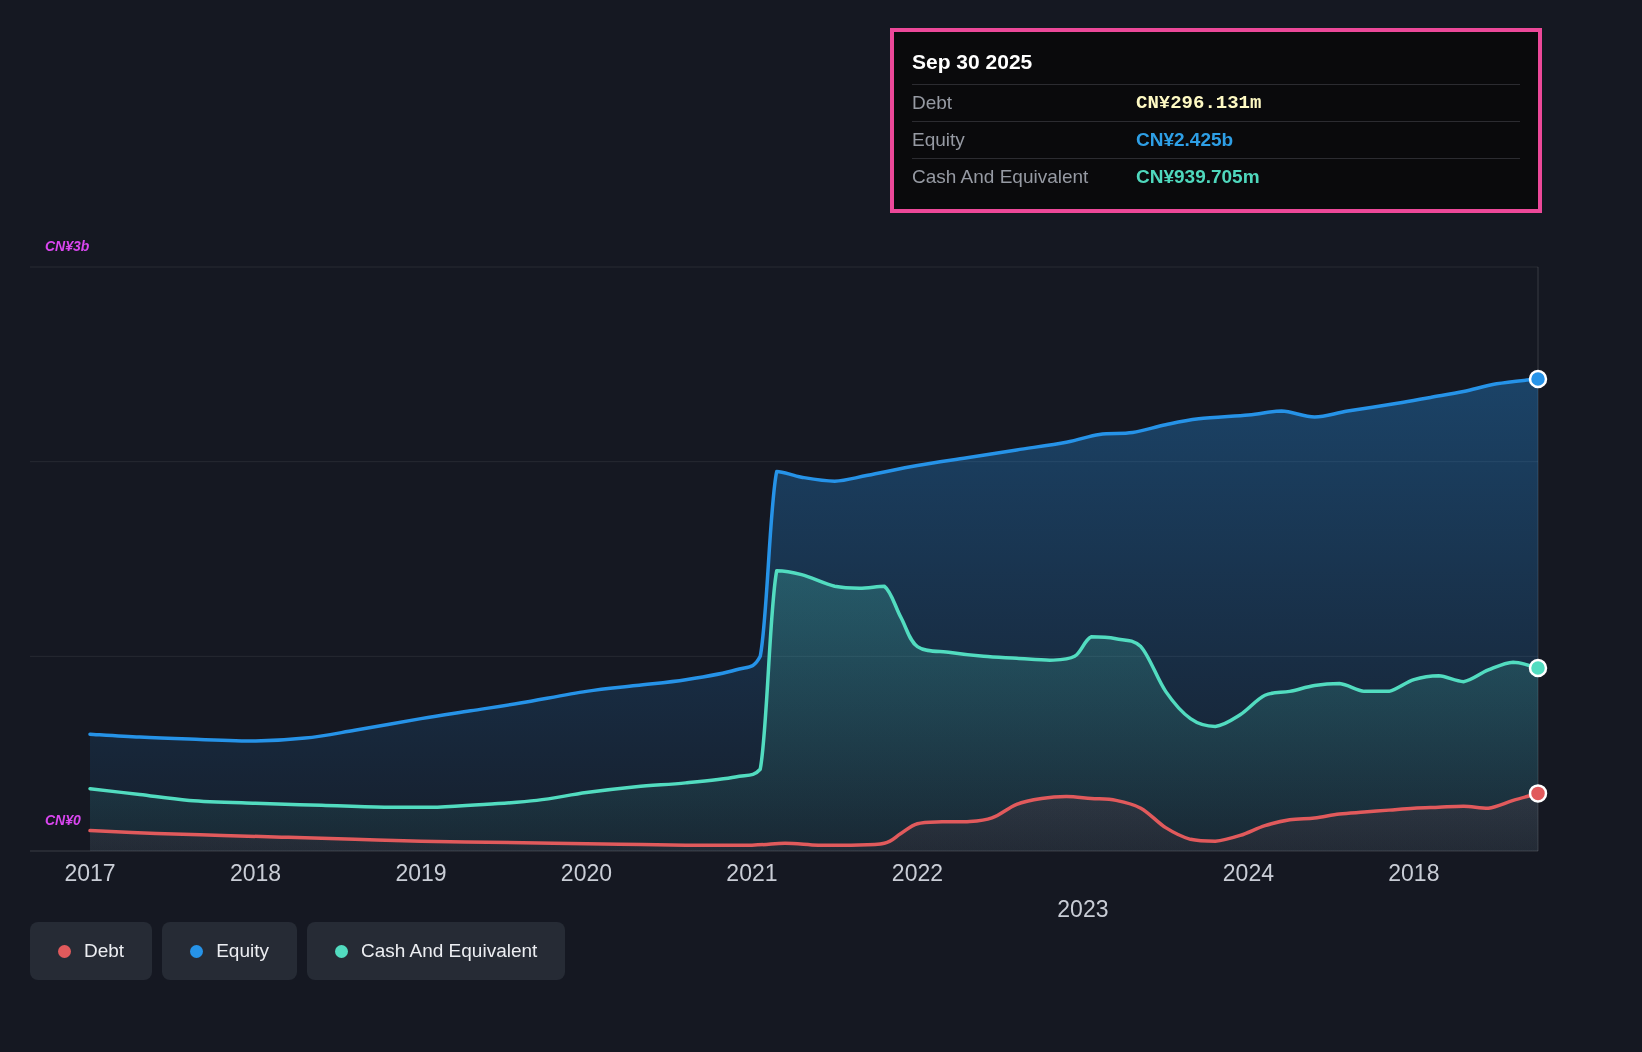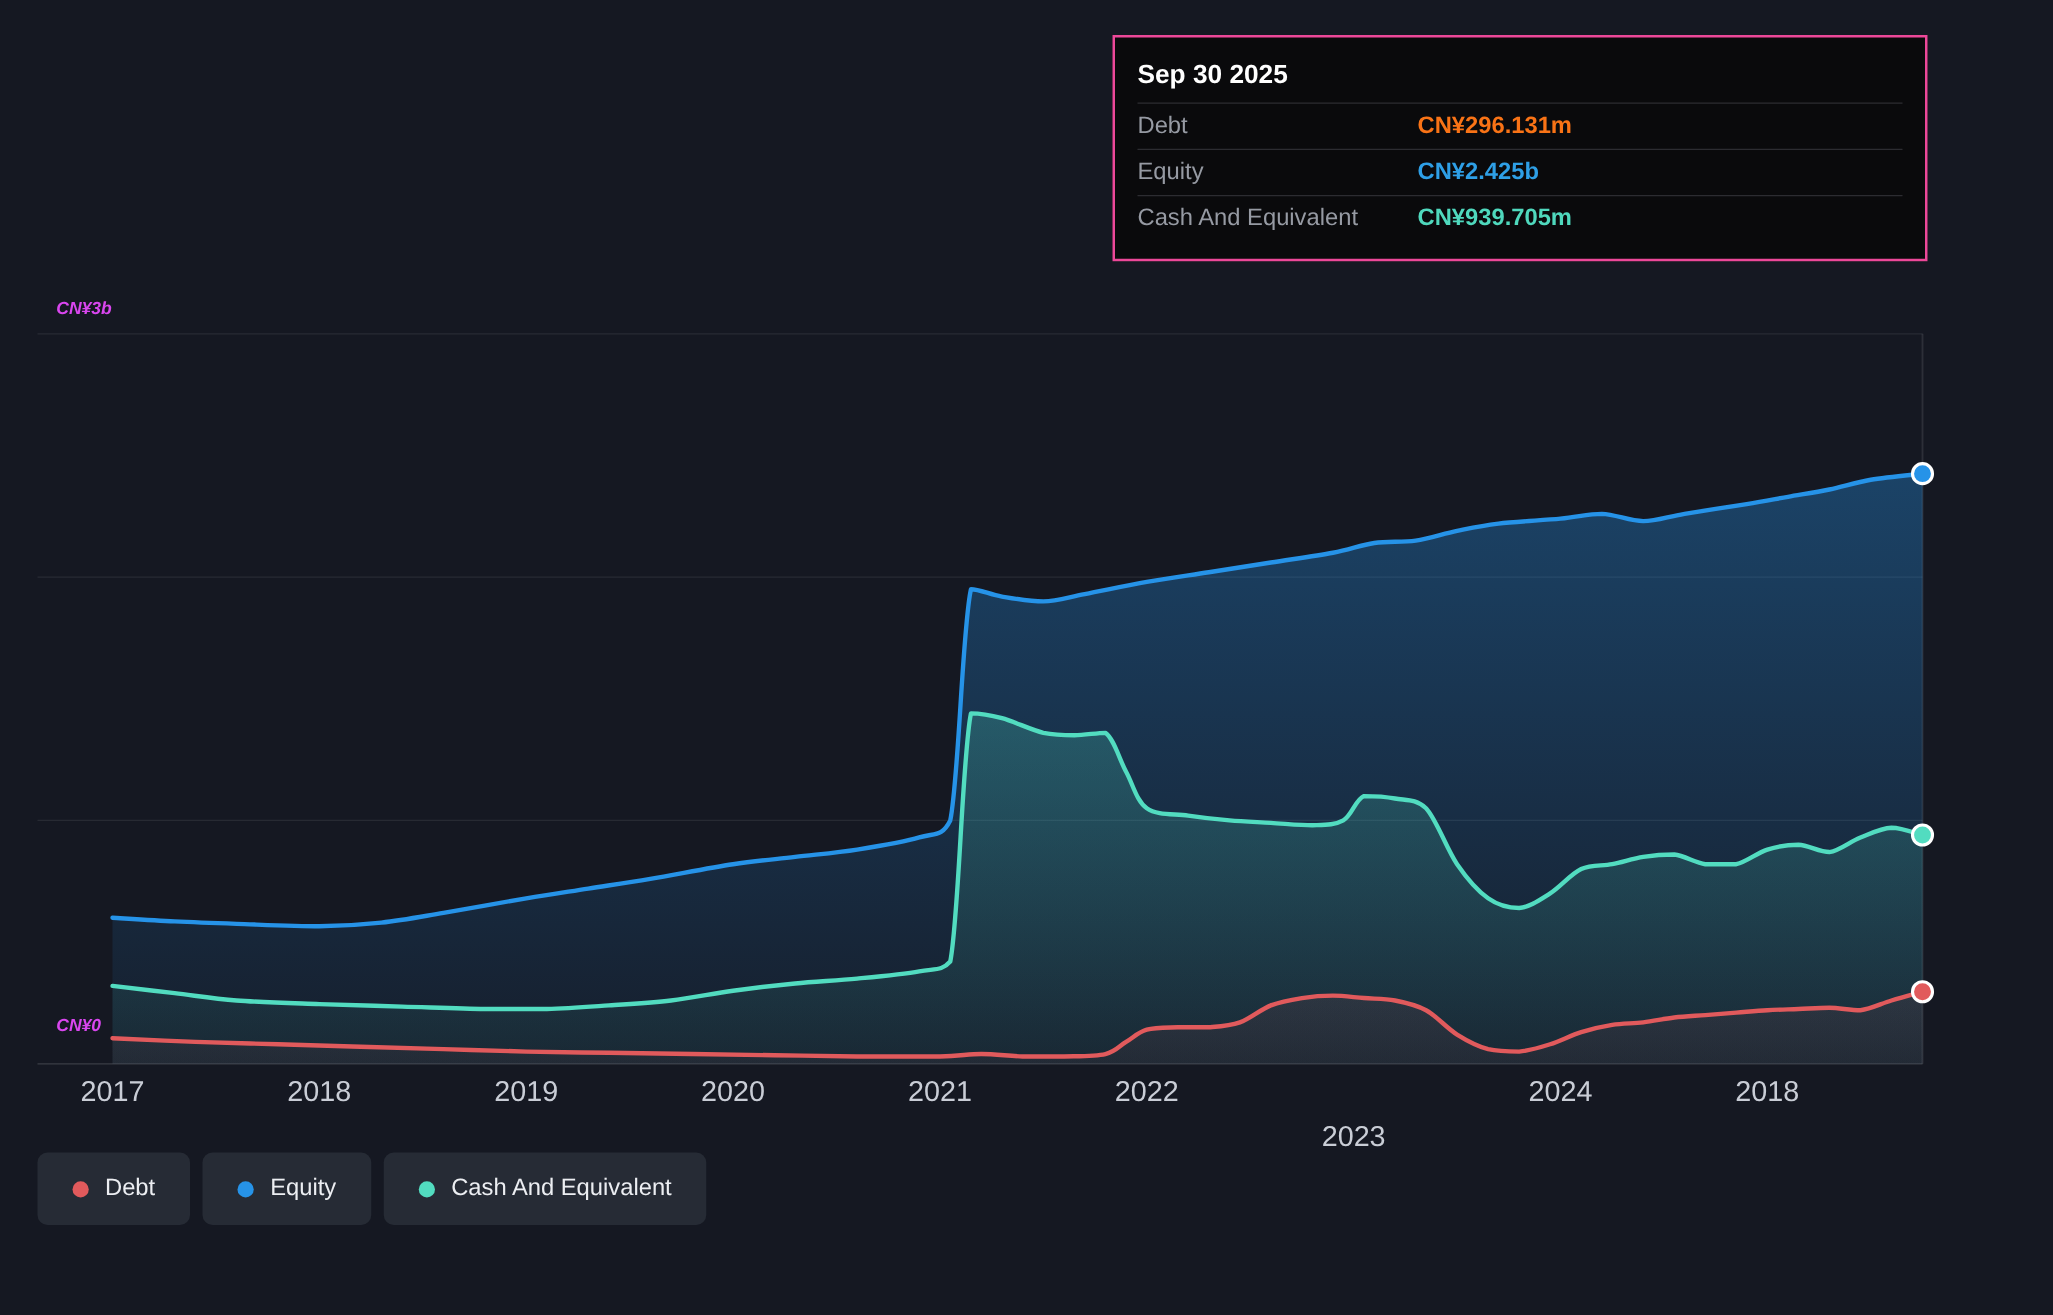--- a/index.html
+++ b/index.html
@@ -30,37 +30,37 @@
     font-size:23px;
     color:#c9cdd6;
   }
 
   
   #tooltip {
     position:absolute;
     left:890px; top:28px;
     width:652px;
     background:#0a0a0c;
-    border:2px solid #ec4899;
+    border:4px solid #ec4899;
     padding:10px 18px 14px 18px;
   }
   .tt-title {
     font-size:21px; font-weight:700; color:#ffffff;
     padding:8px 0 10px 0;
   }
   .tt-row {
     display:flex; align-items:center;
     padding:7px 0;
     border-top:1px solid #2c2c31;
     font-size:19px;
   }
   .tt-row.no-line { border-top:none; padding-top:2px; }
   .tt-label { width:224px; color:#969aa3; }
   .tt-value { font-weight:700; }
-  .tt-value.debt { color:#f97316; }
+  .tt-value.debt { color:#fef9c3;font-family:Liberation Mono, monospace; }
   .tt-value.equity { color:#2e9fe6; }
   .tt-value.cash { color:#4fd8bd; }
   .tt-ratio-pct { color:#ffffff; font-weight:700; }
   .tt-ratio-text { color:#969aa3; font-weight:400; }
 
   
   #legend {
     position:absolute; left:30px; top:922px;
     display:flex; gap:10px;
   }

